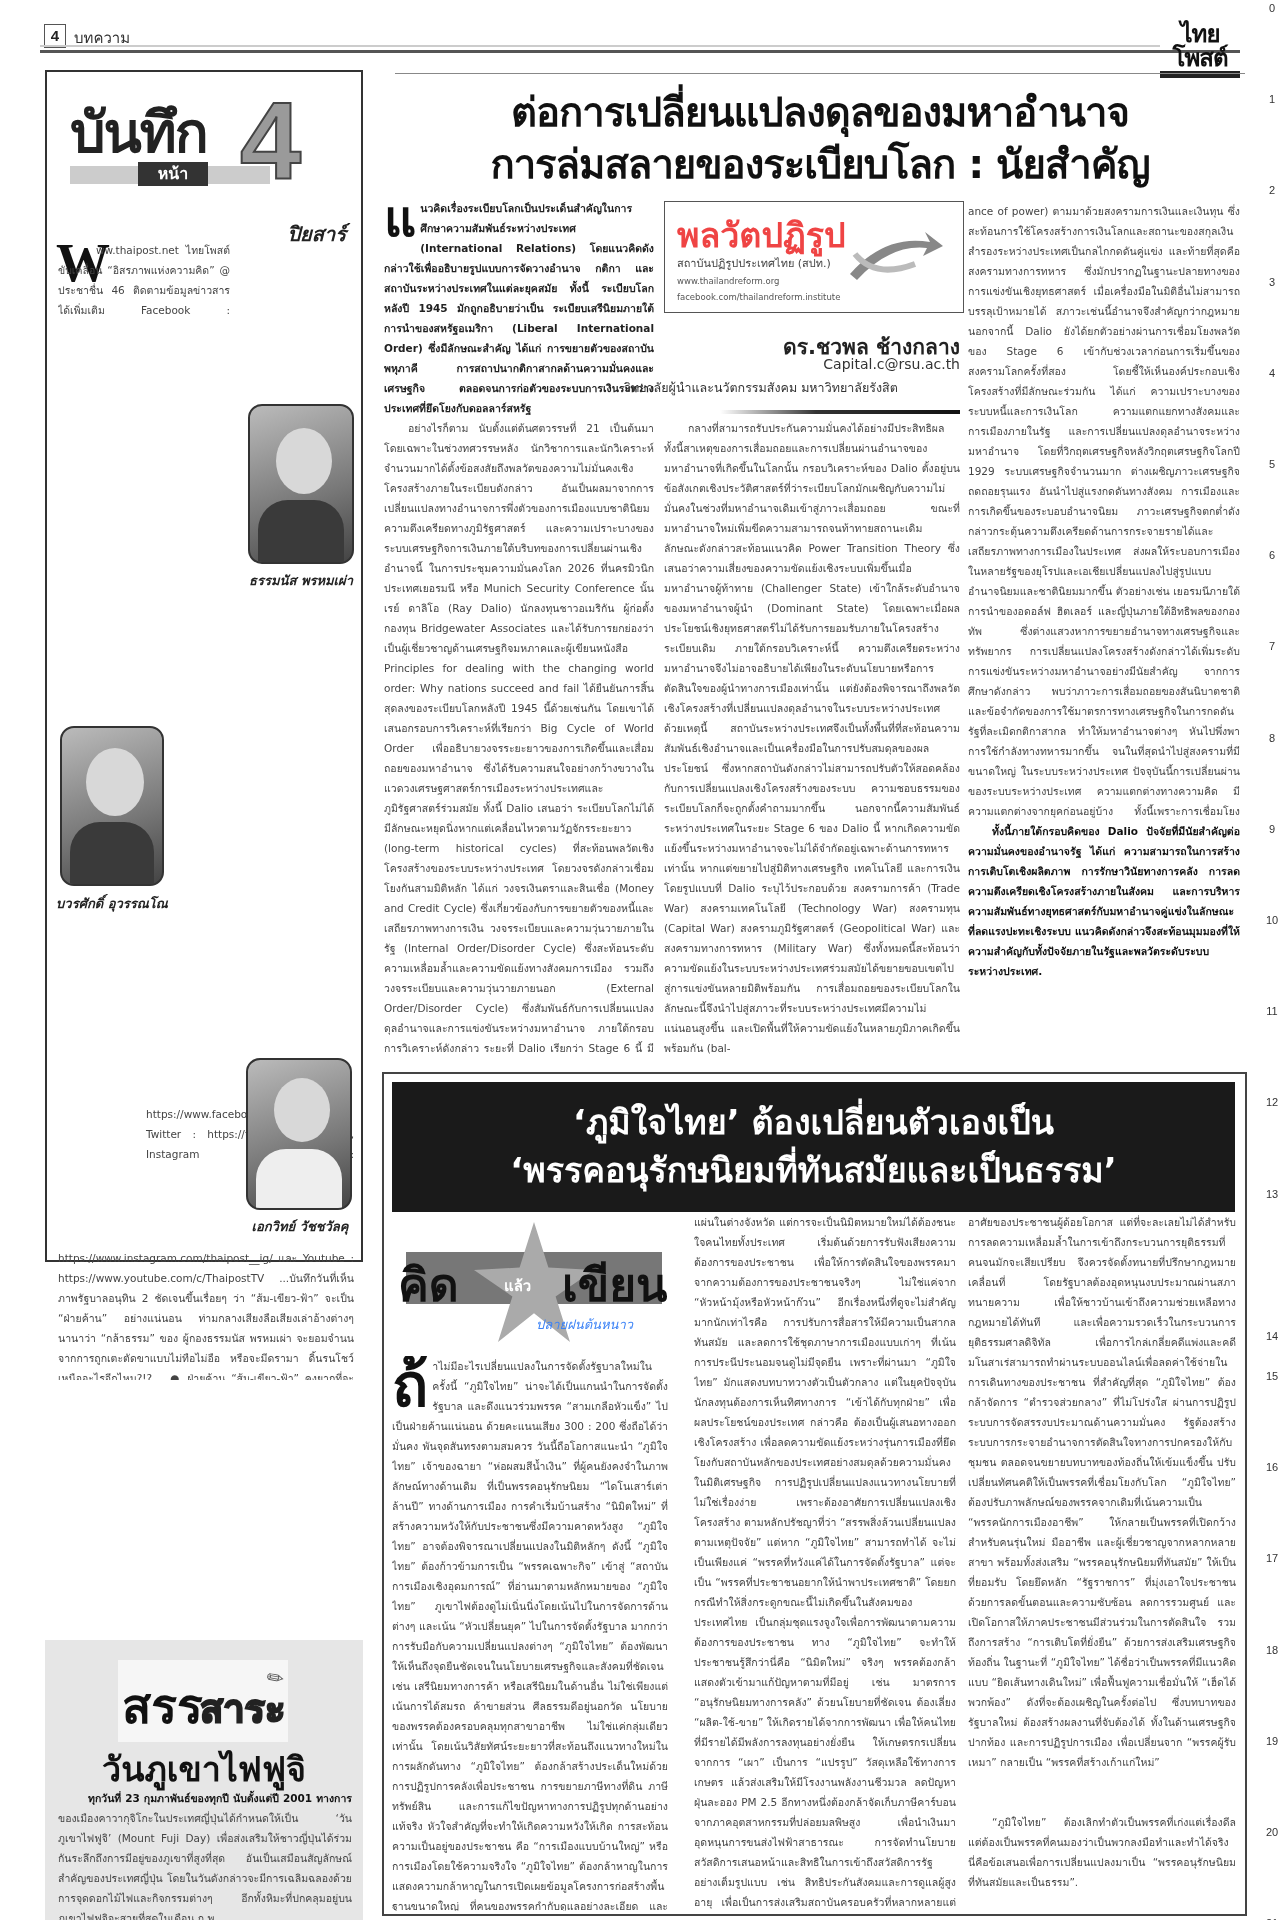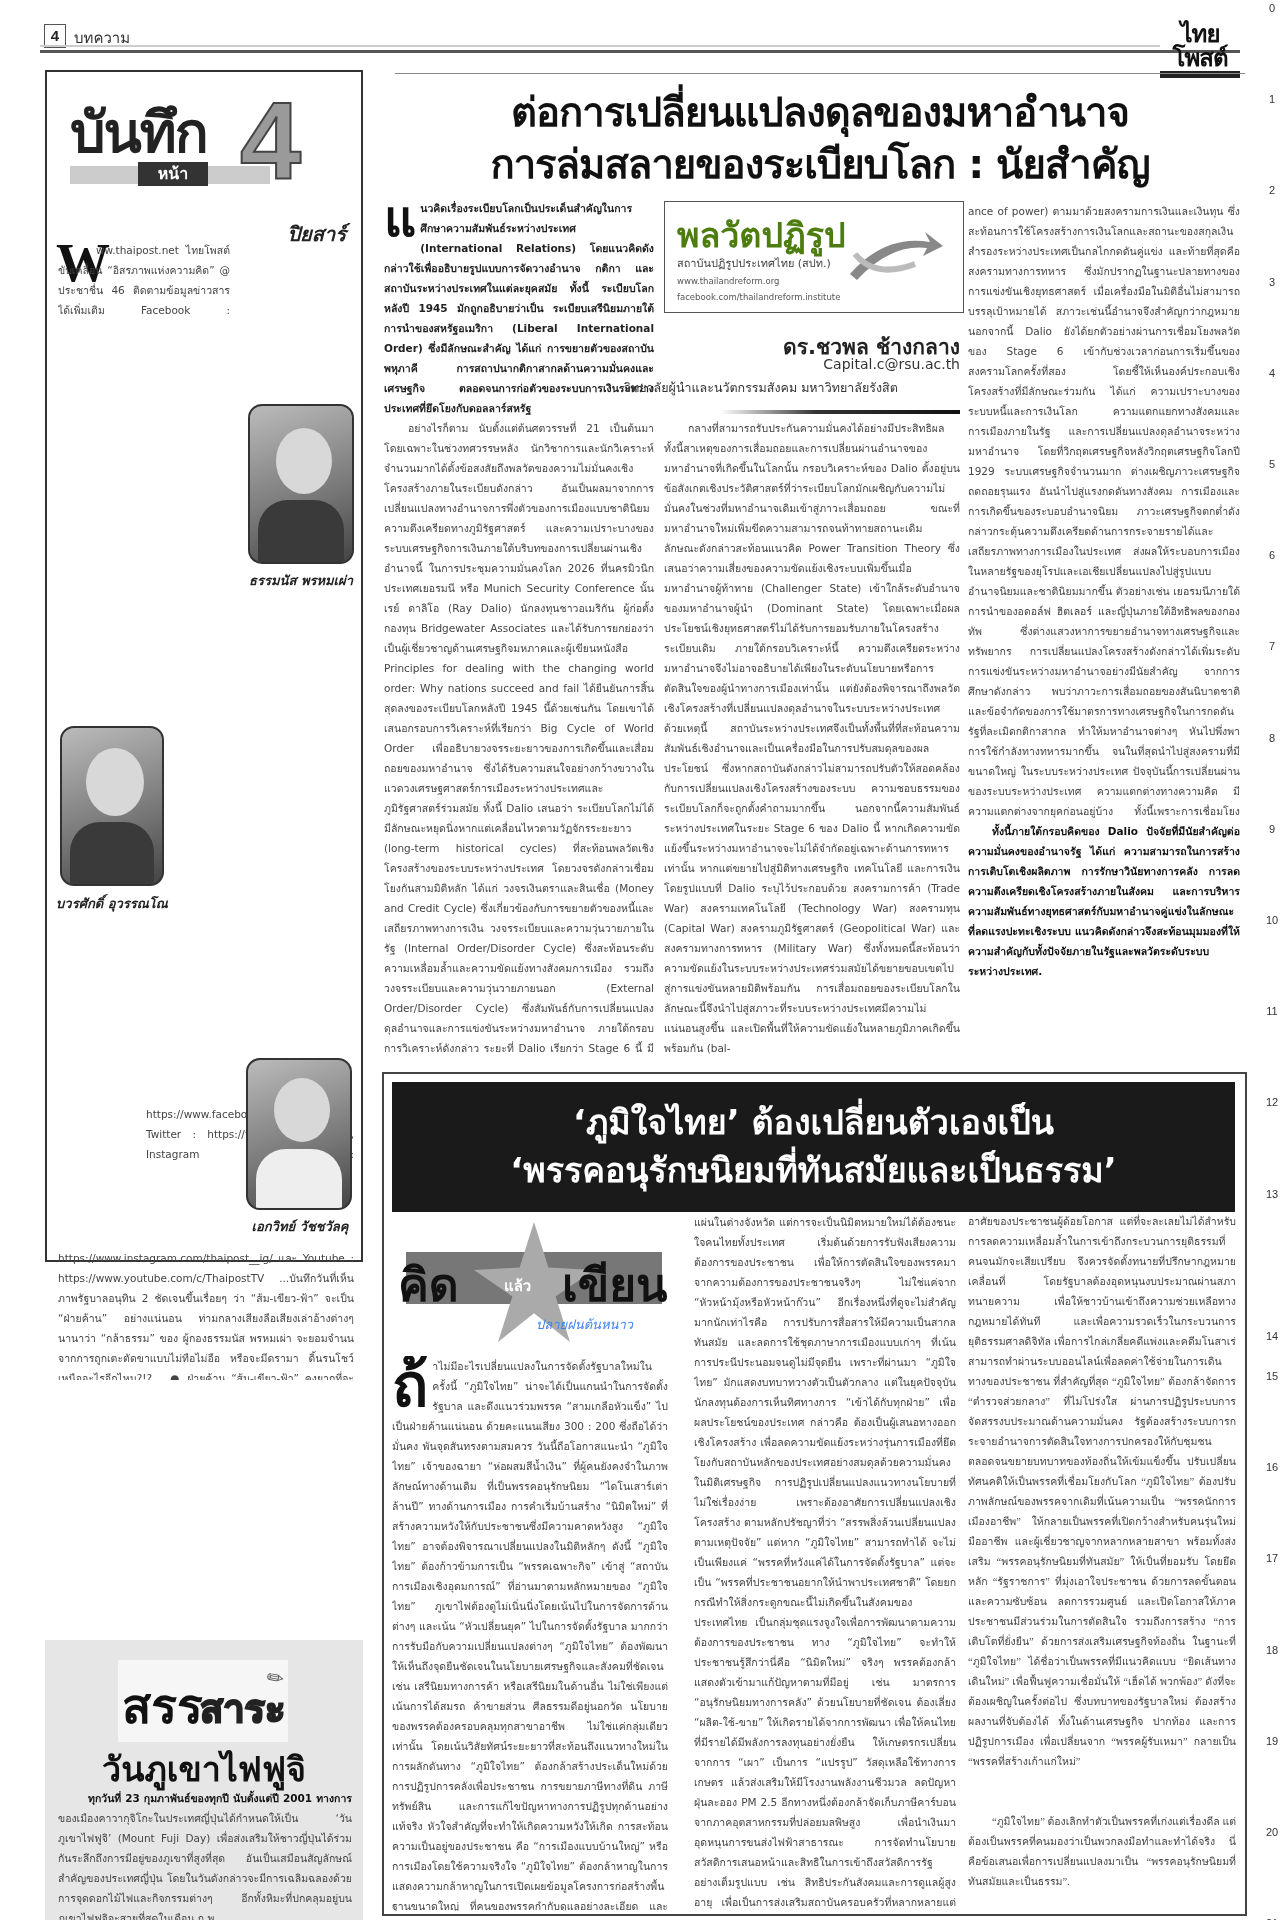--- a/index.html
+++ b/index.html
@@ -43,21 +43,21 @@
   #srr-logo { left: 118px; top: 1660px; width: 170px; height: 82px; background: #f6f6f6; }
   #srr-logo .a { position: absolute; left: 4px; top: 8px; font: 900 48px "Liberation Sans", sans-serif; color: #111; }
   #srr-logo .b { position: absolute; left: 82px; top: 18px; font: 900 38px "Liberation Sans", sans-serif; color: #fff; -webkit-text-stroke: 2px #222; }
   #srr-title { left: 45px; top: 1742px; width: 318px; text-align: center; font: 900 34px "DejaVu Sans", sans-serif; color: #111; }
   #srr-text { left: 58px; top: 1788px; width: 294px; text-indent: 30px; }
   
   #main-title { left: 400px; top: 86px; width: 840px; text-align: center; font: 900 40px "DejaVu Sans", sans-serif; line-height: 52px; color: #111; letter-spacing: -1px; }
   #title-rule { left: 395px; top: 73px; width: 850px; height: 1px; background: #888; }
   #art1-col1 { left: 384px; top: 198px; width: 270px; }
   #reform-box { left: 664px; top: 201px; width: 300px; height: 112px; border: 1px solid #555; }
-  #reform-box .brand { position: absolute; left: 12px; top: 6px; font: bold 34px "DejaVu Serif", serif; color: #4d7c0f; }
+  #reform-box .brand { position: absolute; left: 12px; top: 6px; font: bold 34px "DejaVu Serif", serif; color: #ef4444; }
   #reform-box .org { position: absolute; left: 12px; top: 52px; font: 11px "DejaVu Sans", sans-serif; color: #444; }
   #reform-box .web { position: absolute; left: 12px; top: 74px; font: 8.5px "DejaVu Sans", sans-serif; color: #555; }
   #reform-box .fb { position: absolute; left: 12px; top: 90px; font: 8.5px "DejaVu Sans", sans-serif; color: #555; }
   #reform-box .arrow { position: absolute; right: 18px; top: 22px; width: 100px; height: 60px; }
   #byline-name { left: 664px; top: 330px; width: 296px; text-align: right; font: bold 21px "DejaVu Sans", sans-serif; color: #222; }
   #byline-email { left: 664px; top: 356px; width: 296px; text-align: right; font: 14px "DejaVu Sans", sans-serif; color: #333; }
   #byline-inst { left: 624px; top: 378px; width: 296px; text-align: left; font: 12.5px "DejaVu Sans", sans-serif; color: #333; }
   #byline-rule { left: 720px; top: 410px; width: 240px; height: 4px; background: linear-gradient(90deg,#fff,#333 40%,#111); }
   #art1-col2 { left: 664px; top: 418px; width: 296px; }
   #art1-col3 { left: 968px; top: 201px; width: 272px; }
@@ -204,16 +204,16 @@
   <span class="t2">แล้ว</span>
   <span class="t3">เขียน</span>
   <span class="t4">ปลายฝนต้นหนาว</span>
 </div>
 
 <div class="abs col-text" id="art2-col1" style="height:555px; overflow:hidden; text-indent:0;">
   <span style="float:left; font:900 60px 'DejaVu Sans',sans-serif; line-height:58px; margin:0 4px 0 0; color:#111;">ถ้</span>
   <span>าไม่มีอะไรเปลี่ยนแปลงในการจัดตั้งรัฐบาลใหม่ในครั้งนี้ “ภูมิใจไทย” น่าจะได้เป็นแกนนำในการจัดตั้งรัฐบาล และดึงแนวร่วมพรรค “สามเกลือหัวแข็ง” ไปเป็นฝ่ายค้านแน่นอน ด้วยคะแนนเสียง 300 : 200 ซึ่งถือได้ว่ามั่นคง พันจุดสันทรงตามสมควร วันนี้ถือโอกาสแนะนำ “ภูมิใจไทย” เจ้าของฉายา “ห่อผสมสีน้ำเงิน” ที่ผู้คนยังคงจำในภาพลักษณ์ทางด้านเดิม ที่เป็นพรรคอนุรักษนิยม “ไดโนเสาร์เต่าล้านปี” ทางด้านการเมือง การคำเริ่มบ้านสร้าง “นิมิตใหม่” ที่สร้างความหวังให้กับประชาชนซึ่งมีความคาดหวังสูง “ภูมิใจไทย” อาจต้องพิจารณาเปลี่ยนแปลงในมิติหลักๆ ดังนี้ “ภูมิใจไทย” ต้องก้าวข้ามการเป็น “พรรคเฉพาะกิจ” เข้าสู่ “สถาบันการเมืองเชิงอุดมการณ์” ที่อ่านมาตามหลักหมายของ “ภูมิใจไทย” ภูเขาไฟต้องดูไม่เนิ่นนิ่งโดยเน้นไปในการจัดการด้านต่างๆ และเน้น “หัวเปลี่ยนยุค” ไปในการจัดตั้งรัฐบาล มากกว่าการรับมือกับความเปลี่ยนแปลงต่างๆ “ภูมิใจไทย” ต้องพัฒนาให้เห็นถึงจุดยืนชัดเจนในนโยบายเศรษฐกิจและสังคมที่ชัดเจน เช่น เสรีนิยมทางการค้า หรือเสรีนิยมในด้านอื่น ไม่ใช่เพียงแต่เน้นการได้สมรถ ค้าขายส่วน ศีลธรรมดีอยู่นอกวัด นโยบายของพรรคต้องครอบคลุมทุกสาขาอาชีพ ไม่ใช่แค่กลุ่มเดียวเท่านั้น โดยเน้นวิสัยทัศน์ระยะยาวที่สะท้อนถึงแนวทางใหม่ในการผลักดันทาง “ภูมิใจไทย” ต้องกล้าสร้างประเด็นใหม่ด้วยการปฏิรูปการคลังเพื่อประชาชน การขยายภาษีทางที่ดิน ภาษีทรัพย์สิน และการแก้ไขปัญหาทางการปฏิรูปทุกด้านอย่างแท้จริง หัวใจสำคัญที่จะทำให้เกิดความหวังให้เกิด การสะท้อนความเป็นอยู่ของประชาชน คือ “การเมืองแบบบ้านใหญ่” หรือการเมืองโดยใช้ความจริงใจ “ภูมิใจไทย” ต้องกล้าหาญในการแสดงความกล้าหาญในการเปิดเผยข้อมูลโครงการก่อสร้างพื้นฐานขนาดใหญ่ ที่คนของพรรคกำกับดูแลอย่างละเอียด และต้องลดอิทธิพลของระบบอุปถัมภ์ในระดับพื้นที่ และส่งเสริมให้นักการเมืองรุ่นใหม่ที่มีความเชี่ยวชาญเฉพาะด้านขึ้นมามีบทบาท แทนที่จะเป็นแค่ทายาททางการเมือง ปัจจุบันฐานเสียงหลักของ “ภูมิใจไทย” หนาแน่นเป็นปึก</span>
 </div>
 <div class="abs col-text" id="art2-col2" style="height:700px; overflow:hidden;">แผ่นในต่างจังหวัด แต่การจะเป็นนิมิตหมายใหม่ได้ต้องชนะใจคนไทยทั้งประเทศ เริ่มต้นด้วยการรับฟังเสียงความต้องการของประชาชน เพื่อให้การตัดสินใจของพรรคมาจากความต้องการของประชาชนจริงๆ ไม่ใช่แค่จาก “หัวหน้ามุ้งหรือหัวหน้าก๊วน” อีกเรื่องหนึ่งที่ดูจะไม่สำคัญมากนักเท่าไรคือ การปรับการสื่อสารให้มีความเป็นสากล ทันสมัย และลดการใช้ชุดภาษาการเมืองแบบเก่าๆ ที่เน้นการประนีประนอมจนดูไม่มีจุดยืน เพราะที่ผ่านมา “ภูมิใจไทย” มักแสดงบทบาทวางตัวเป็นตัวกลาง แต่ในยุคปัจจุบันนักลงทุนต้องการเห็นทิศทางการ “เข้าได้กับทุกฝ่าย” เพื่อผลประโยชน์ของประเทศ กล่าวคือ ต้องเป็นผู้เสนอทางออกเชิงโครงสร้าง เพื่อลดความขัดแย้งระหว่างรุ่นการเมืองที่ยึดโยงกับสถาบันหลักของประเทศอย่างสมดุลด้วยความมั่นคงในมิติเศรษฐกิจ การปฏิรูปเปลี่ยนแปลงแนวทางนโยบายที่ไม่ใช่เรื่องง่าย เพราะต้องอาศัยการเปลี่ยนแปลงเชิงโครงสร้าง ตามหลักปรัชญาที่ว่า “สรรพสิ่งล้วนเปลี่ยนแปลงตามเหตุปัจจัย” แต่หาก “ภูมิใจไทย” สามารถทำได้ จะไม่เป็นเพียงแค่ “พรรคที่หวังแค่ได้ในการจัดตั้งรัฐบาล” แต่จะเป็น “พรรคที่ประชาชนอยากให้นำพาประเทศชาติ” โดยยกกรณีทำให้สิ่งกระดูกขณะนี้ไม่เกิดขึ้นในสังคมของประเทศไทย เป็นกลุ่มชุดแรงจูงใจเพื่อการพัฒนาตามความต้องการของประชาชน ทาง “ภูมิใจไทย” จะทำให้ประชาชนรู้สึกว่านี่คือ “นิมิตใหม่” จริงๆ พรรคต้องกล้าแสดงตัวเข้ามาแก้ปัญหาตามที่มีอยู่ เช่น มาตรการ “อนุรักษนิยมทางการคลัง” ด้วยนโยบายที่ชัดเจน ต้องเลี่ยง “ผลิต-ใช้-ขาย” ให้เกิดรายได้จากการพัฒนา เพื่อให้คนไทยที่มีรายได้มีพลังการลงทุนอย่างยั่งยืน ให้เกษตรกรเปลี่ยนจากการ “เผา” เป็นการ “แปรรูป” วัสดุเหลือใช้ทางการเกษตร แล้วส่งเสริมให้มีโรงงานพลังงานชีวมวล ลดปัญหาฝุ่นละออง PM 2.5 อีกทางหนึ่งต้องกล้าจัดเก็บภาษีคาร์บอนจากภาคอุตสาหกรรมที่ปล่อยมลพิษสูง เพื่อนำเงินมาอุดหนุนการขนส่งไฟฟ้าสาธารณะ การจัดทำนโยบายสวัสดิการเสนอหน้าและสิทธิในการเข้าถึงสวัสดิการรัฐอย่างเต็มรูปแบบ เช่น สิทธิประกันสังคมและการดูแลผู้สูงอายุ เพื่อเป็นการส่งเสริมสถาบันครอบครัวที่หลากหลายแต่เข้มแข็ง การจัดทำสวัสดิการกู้ยืมที่อยู่</div>
-<div class="abs col-text" id="art2-col3" style="height:700px; overflow:hidden;font-family:Liberation Serif, serif;">
+<div class="abs col-text" id="art2-col3" style="height:700px; overflow:hidden;">
   <div style="height:600px; overflow:hidden;">อาศัยของประชาชนผู้ด้อยโอกาส แต่ที่จะละเลยไม่ได้สำหรับการลดความเหลื่อมล้ำในการเข้าถึงกระบวนการยุติธรรมที่คนจนมักจะเสียเปรียบ จึงควรจัดตั้งทนายที่ปรึกษากฎหมายเคลื่อนที่ โดยรัฐบาลต้องอุดหนุนงบประมาณผ่านสภาทนายความ เพื่อให้ชาวบ้านเข้าถึงความช่วยเหลือทางกฎหมายได้ทันที และเพื่อความรวดเร็วในกระบวนการยุติธรรมศาลดิจิทัล เพื่อการไกล่เกลี่ยคดีแพ่งและคดีมโนสาเร่สามารถทำผ่านระบบออนไลน์เพื่อลดค่าใช้จ่ายในการเดินทางของประชาชน ที่สำคัญที่สุด “ภูมิใจไทย” ต้องกล้าจัดการ “ตำรวจส่วยกลาง” ที่ไม่โปร่งใส ผ่านการปฏิรูประบบการจัดสรรงบประมาณด้านความมั่นคง รัฐต้องสร้างระบบการกระจายอำนาจการตัดสินใจทางการปกครองให้กับชุมชน ตลอดจนขยายบทบาทของท้องถิ่นให้เข้มแข็งขึ้น ปรับเปลี่ยนทัศนคติให้เป็นพรรคที่เชื่อมโยงกับโลก “ภูมิใจไทย” ต้องปรับภาพลักษณ์ของพรรคจากเดิมที่เน้นความเป็น “พรรคนักการเมืองอาชีพ” ให้กลายเป็นพรรคที่เปิดกว้างสำหรับคนรุ่นใหม่ มืออาชีพ และผู้เชี่ยวชาญจากหลากหลายสาขา พร้อมทั้งส่งเสริม “พรรคอนุรักษนิยมที่ทันสมัย” ให้เป็นที่ยอมรับ โดยยึดหลัก “รัฐราชการ” ที่มุ่งเอาใจประชาชน ด้วยการลดขั้นตอนและความซับซ้อน ลดการรวมศูนย์ และเปิดโอกาสให้ภาคประชาชนมีส่วนร่วมในการตัดสินใจ รวมถึงการสร้าง “การเติบโตที่ยั่งยืน” ด้วยการส่งเสริมเศรษฐกิจท้องถิ่น ในฐานะที่ “ภูมิใจไทย” ได้ชื่อว่าเป็นพรรคที่มีแนวคิดแบบ “ยิดเส้นทางเดินใหม่” เพื่อฟื้นฟูความเชื่อมั่นให้ “เฮ็ดได้ พวกพ้อง” ดังที่จะต้องเผชิญในครั้งต่อไป ซึ่งบทบาทของรัฐบาลใหม่ ต้องสร้างผลงานที่จับต้องได้ ทั้งในด้านเศรษฐกิจ ปากท้อง และการปฏิรูปการเมือง เพื่อเปลี่ยนจาก “พรรคผู้รับเหมา” กลายเป็น “พรรคที่สร้างเก้าแก่ใหม่”</div>
   <div class="p-indent">“ภูมิใจไทย” ต้องเลิกทำตัวเป็นพรรคที่เก่งแต่เรื่องดีล แต่ต้องเป็นพรรคที่คนมองว่าเป็นพวกลงมือทำและทำได้จริง นี่คือข้อเสนอเพื่อการเปลี่ยนแปลงมาเป็น “พรรคอนุรักษนิยมที่ทันสมัยและเป็นธรรม”.</div>
 </div>
 
 </body></html>

